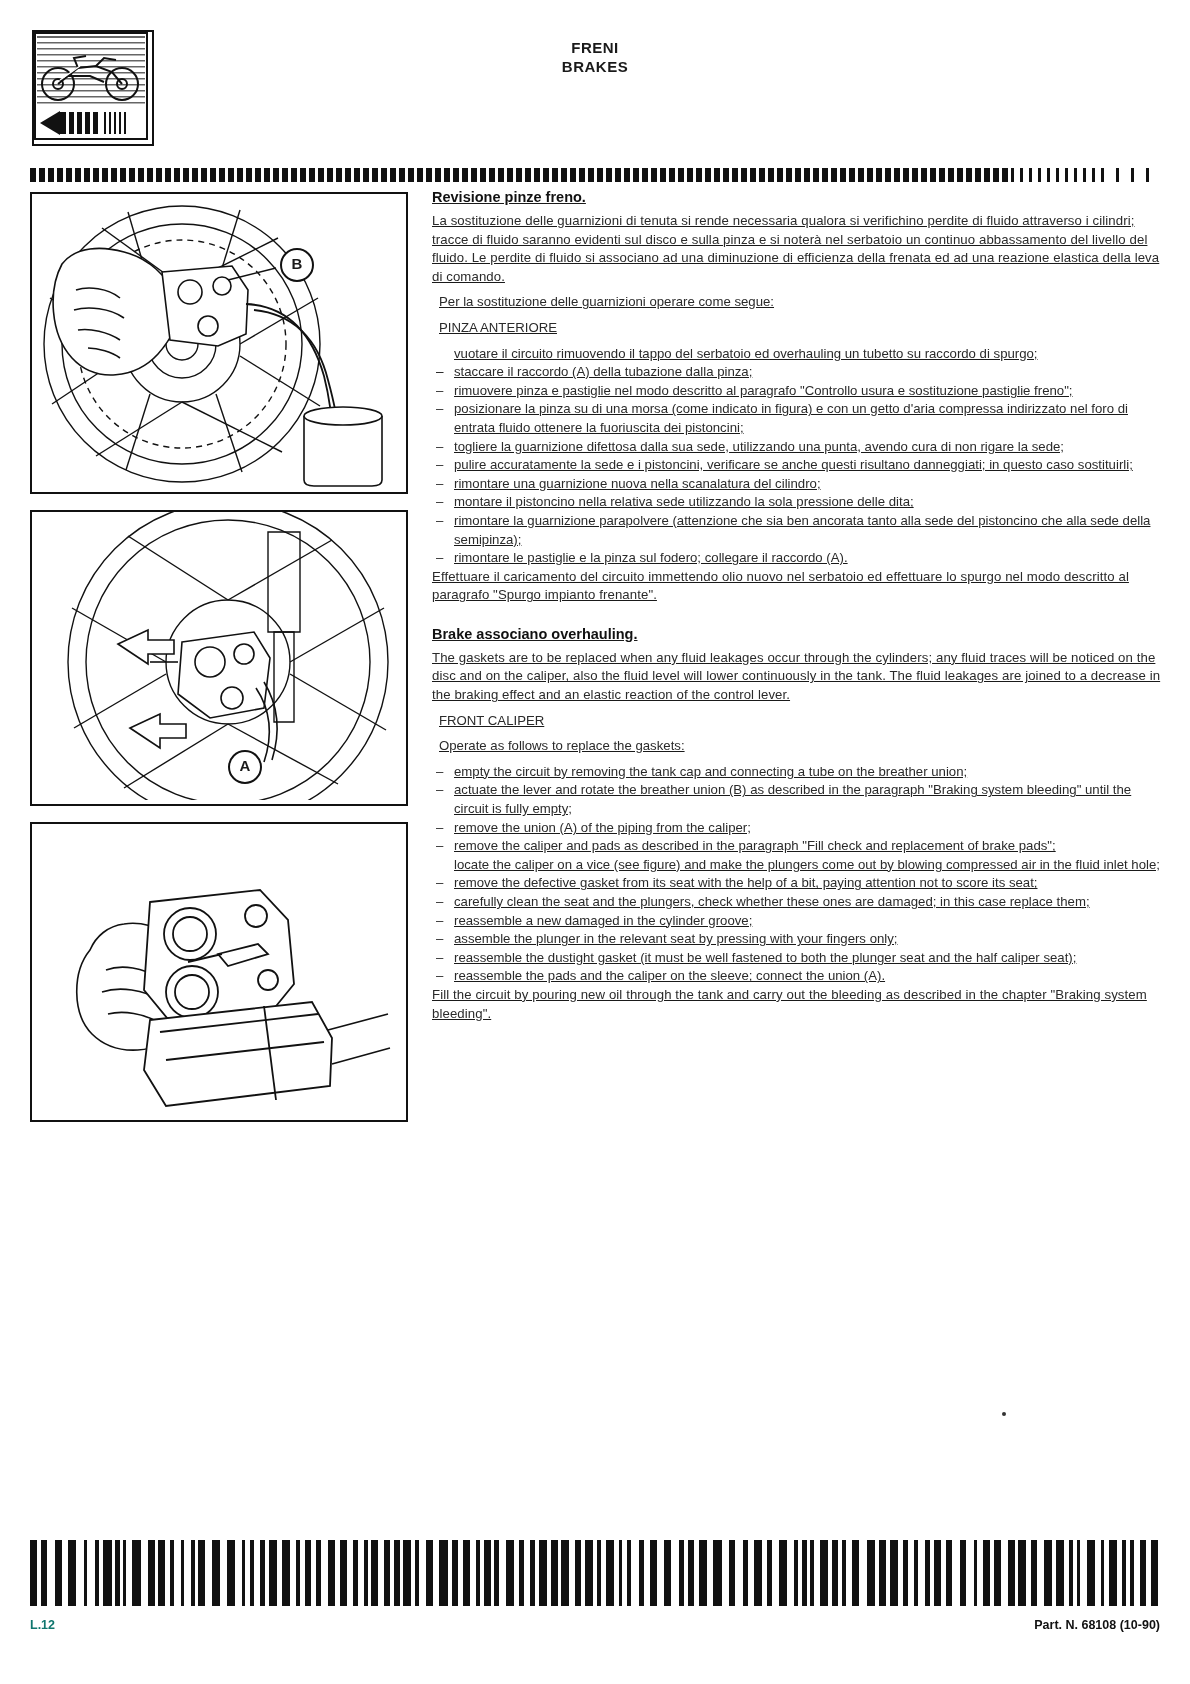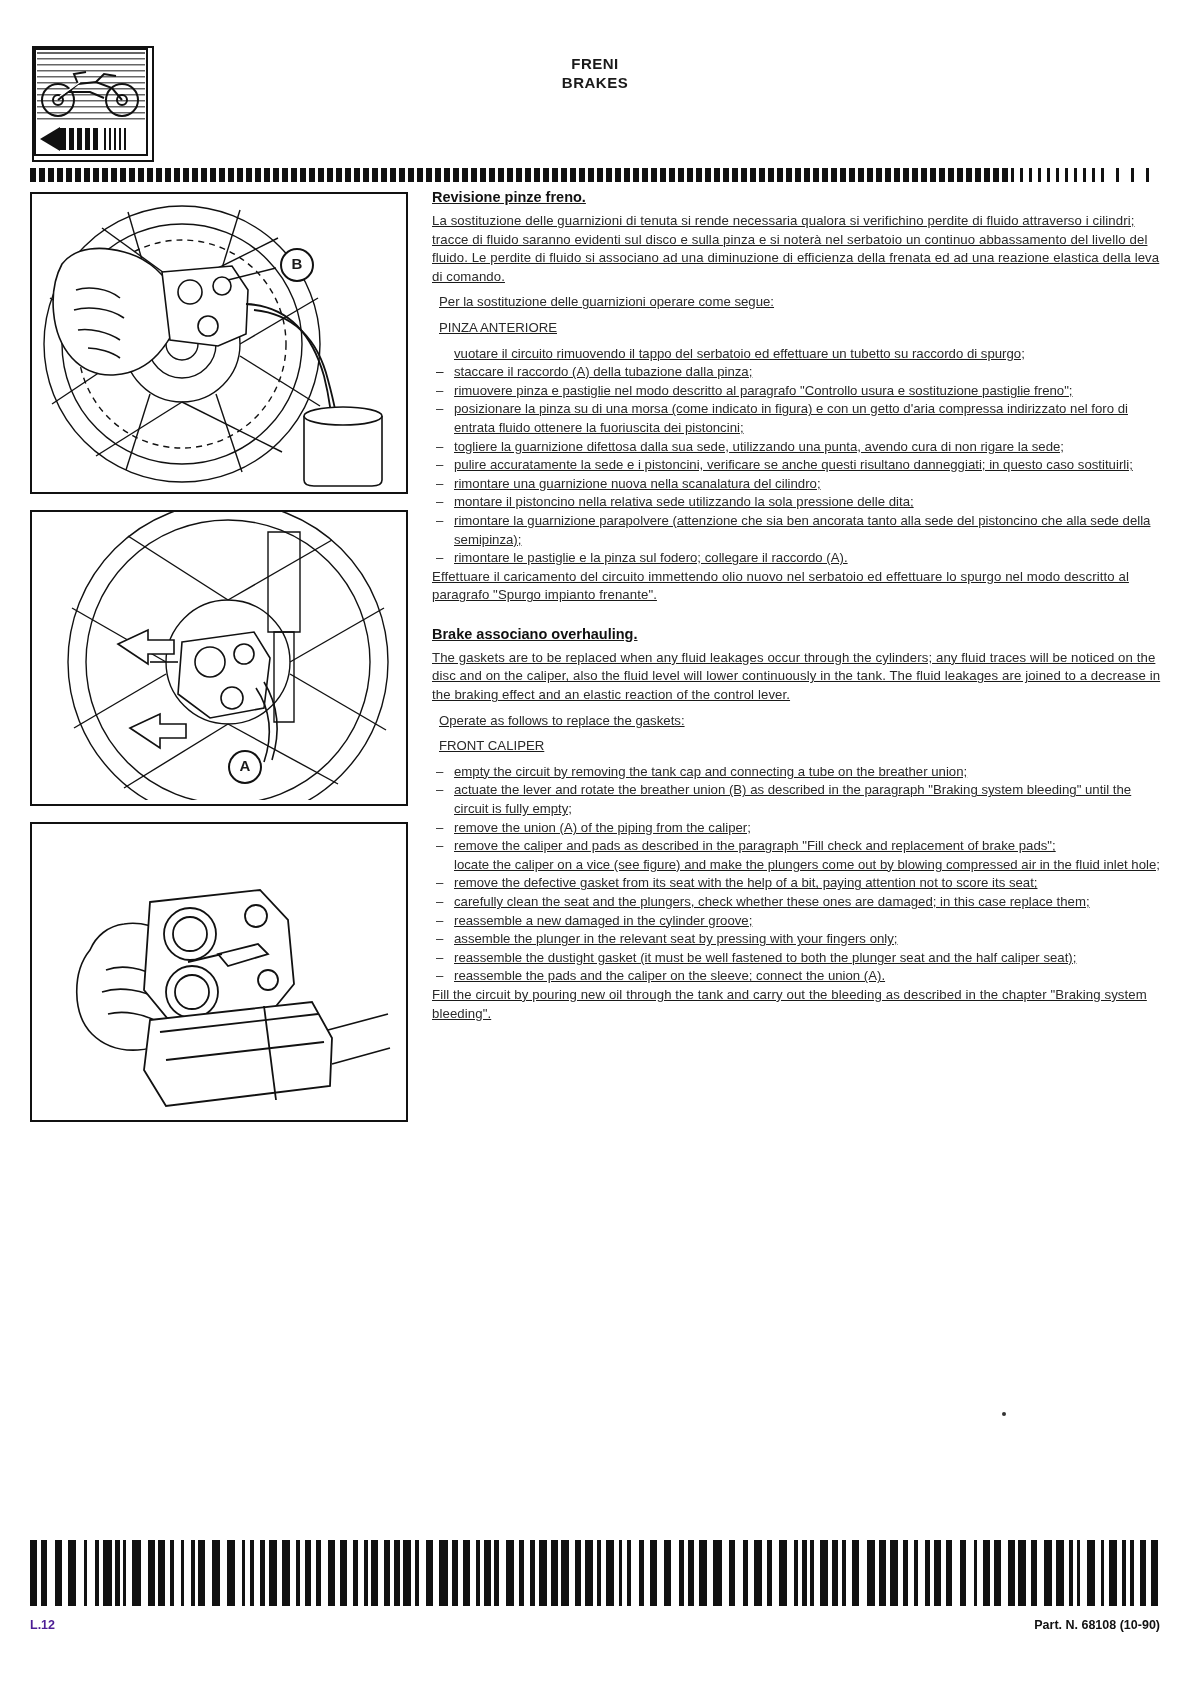--- a/index.html
+++ b/index.html
@@ -12,21 +12,21 @@
     height: 1684px;
     position: relative;
     font-family: "Liberation Sans", sans-serif;
     color: #1a1a1a;
     overflow: hidden;
   }
 
   
   .page-header {
     position: absolute;
-    top: 42px;
+    top: 26px;
     left: 0;
     width: 1190px;
     height: 120px;
   }
   .header-title {
     position: absolute;
     top: 12px;
     left: 0;
     width: 1190px;
     text-align: center;
@@ -160,21 +160,21 @@
     top: 0;
     height: 66px;
     background: #111;
   }
   .footer-left {
     position: absolute;
     left: 30px;
     top: 1618px;
     font-size: 12.5px;
     font-weight: bold;
-    color: #4c1d95;
+    color: #0f766e;
   }
   .footer-right {
     position: absolute;
     right: 30px;
     top: 1618px;
     font-size: 12.5px;
     font-weight: bold;
     color: #111;
   }
   .dot-mark {
@@ -527,40 +527,40 @@
 
 </div>
 
 <div class="text-col">
 
   <h2 class="sec-title">Revisione pinze freno.</h2>
   <p class="para">La sostituzione delle guarnizioni di tenuta si rende necessaria qualora si verifichino perdite di fluido attraverso i cilindri; tracce di fluido saranno evidenti sul disco e sulla pinza e si noterà nel serbatoio un continuo abbassamento del livello del fluido. Le perdite di fluido si associano ad una diminuzione di efficienza della frenata ed ad una reazione elastica della leva di comando.</p>
   <p class="sub-head">Per la sostituzione delle guarnizioni operare come segue:</p>
   <p class="sub-head">PINZA ANTERIORE</p>
   <ul class="steps" id="it-steps">
-      <li class="nodash"><span>vuotare il circuito rimuovendo il tappo del serbatoio ed effettuare un tubetto su raccordo di spurgo;</span></li>
+      <li class="nodash"><span>vuotare il circuito rimuovendo il tappo del serbatoio ed overhauling un tubetto su raccordo di spurgo;</span></li>
       <li><span class="dash">–</span></li>
       <li><span class="dash">–</span><span>staccare il raccordo (A) della tubazione dalla pinza;</span></li>
       <li><span class="dash">–</span><span>rimuovere pinza e pastiglie nel modo descritto al paragrafo "Controllo usura e sostituzione pastiglie freno";</span></li>
       <li><span class="dash">–</span><span>posizionare la pinza su di una morsa (come indicato in figura) e con un getto d'aria compressa indirizzato nel foro di entrata fluido ottenere la fuoriuscita dei pistoncini;</span></li>
       <li><span class="dash">–</span><span>togliere la guarnizione difettosa dalla sua sede, utilizzando una punta, avendo cura di non rigare la sede;</span></li>
       <li><span class="dash">–</span><span>pulire accuratamente la sede e i pistoncini, verificare se anche questi risultano danneggiati; in questo caso sostituirli;</span></li>
       <li><span class="dash">–</span><span>rimontare una guarnizione nuova nella scanalatura del cilindro;</span></li>
       <li><span class="dash">–</span><span>montare il pistoncino nella relativa sede utilizzando la sola pressione delle dita;</span></li>
       <li><span class="dash">–</span><span>rimontare la guarnizione parapolvere (attenzione che sia ben ancorata tanto alla sede del pistoncino che alla sede della semipinza);</span></li>
       <li><span class="dash">–</span><span>rimontare le pastiglie e la pinza sul fodero; collegare il raccordo (A).</span></li>
     </ul>
   <p class="para">Effettuare il caricamento del circuito immettendo olio nuovo nel serbatoio ed effettuare lo spurgo nel modo descritto al paragrafo "Spurgo impianto frenante".</p>
 
   <div class="gap-md"></div>
 
   <h2 class="sec-title">Brake associano overhauling.</h2>
   <p class="para">The gaskets are to be replaced when any fluid leakages occur through the cylinders; any fluid traces will be noticed on the disc and on the caliper, also the fluid level will lower continuously in the tank. The fluid leakages are joined to a decrease in the braking effect and an elastic reaction of the control lever.</p>
+  <p class="sub-head">FRONT CALIPER</p>
   <p class="sub-head">Operate as follows to replace the gaskets:</p>
-  <p class="sub-head">FRONT CALIPER</p>
   <ul class="steps" id="en-steps">
       <li><span class="dash">–</span><span>empty the circuit by removing the tank cap and connecting a tube on the breather union;</span></li>
       <li><span class="dash">–</span><span>actuate the lever and rotate the breather union (B) as described in the paragraph "Braking system bleeding" until the circuit is fully empty;</span></li>
       <li><span class="dash">–</span><span>remove the union (A) of the piping from the caliper;</span></li>
       <li><span class="dash">–</span><span>remove the caliper and pads as described in the paragraph "Fill check and replacement of brake pads";</span></li>
       <li class="nodash"><span>locate the caliper on a vice (see figure) and make the plungers come out by blowing compressed air in the fluid inlet hole;</span></li>
       <li><span class="dash">–</span><span>remove the defective gasket from its seat with the help of a bit, paying attention not to score its seat;</span></li>
       <li><span class="dash">–</span><span>carefully clean the seat and the plungers, check whether these ones are damaged; in this case replace them;</span></li>
       <li><span class="dash">–</span><span>reassemble a new damaged in the cylinder groove;</span></li>
       <li><span class="dash">–</span><span>assemble the plunger in the relevant seat by pressing with your fingers only;</span></li>

